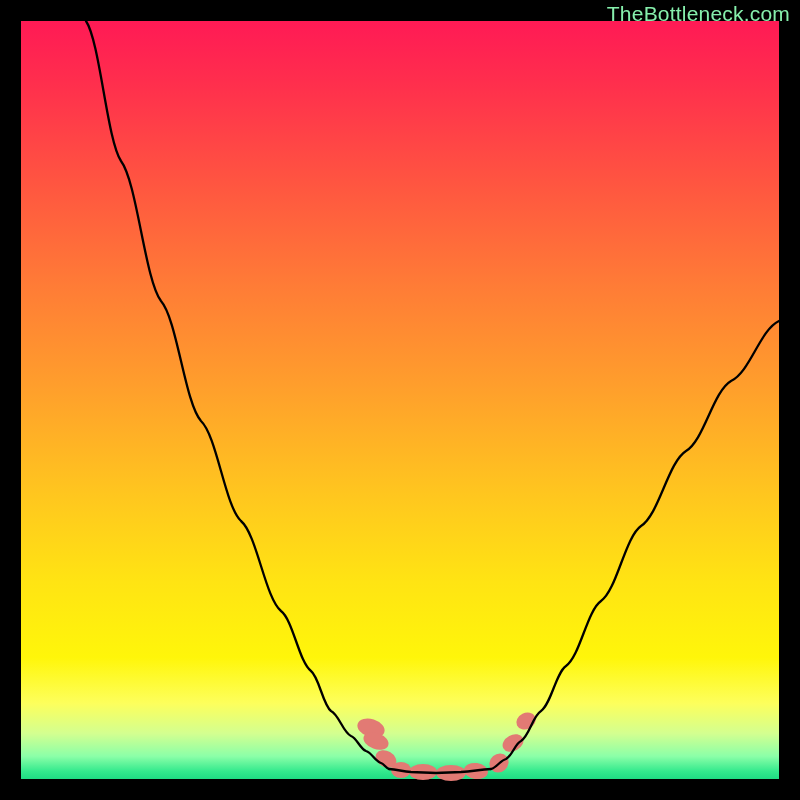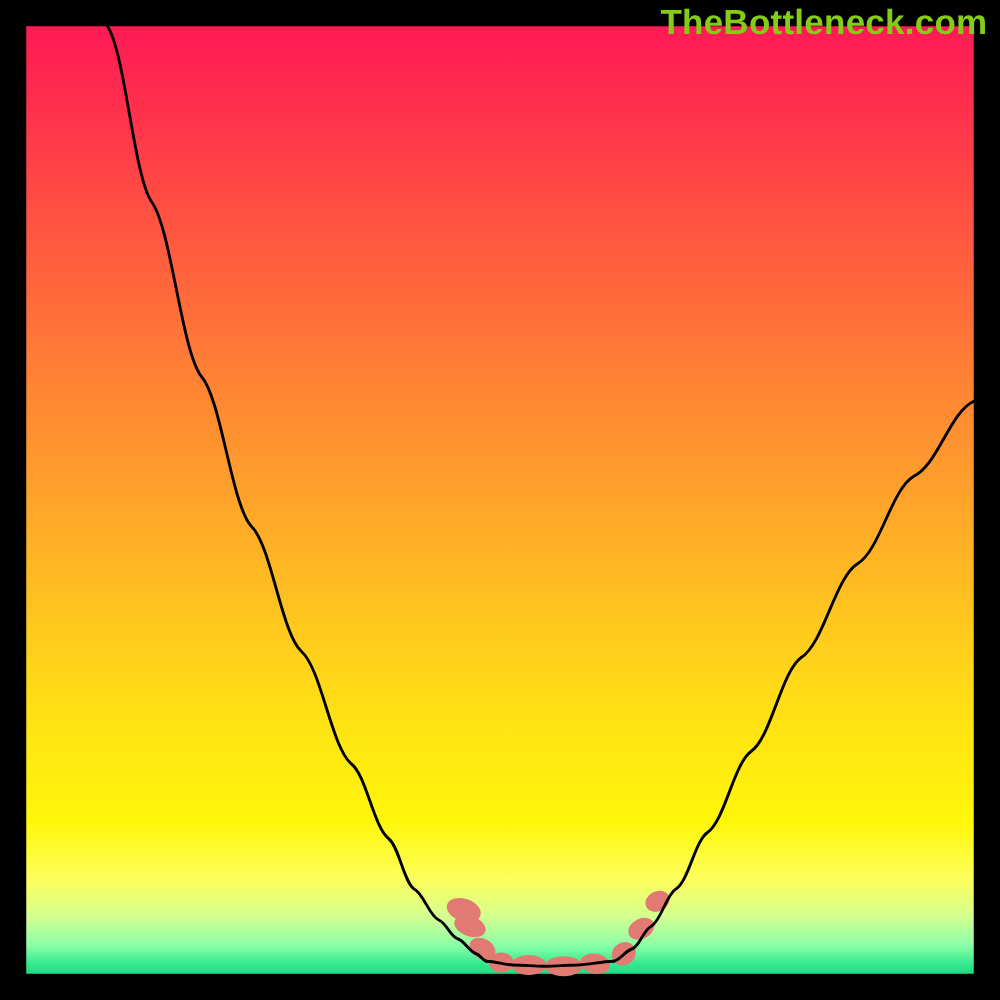--- a/index.html
+++ b/index.html
@@ -31,23 +31,23 @@
       #d3ff90 94%,
       #8bffa8 97%,
       #33e98d 99%,
       #1fdc83 100%
     );
   }
   .watermark {
     position: absolute;
     top: 2px;
     right: 10px;
-    color: #84cc16;
-    font-size: 28px;
-    font-weight: 700;
+    color: #86efac;
+    font-size: 21px;
+    font-weight: 400;
     letter-spacing: 0.2px;
     user-select: none;
   }
   svg.curve {
     position: absolute;
     left: 0;
     top: 0;
     width: 758px;
     height: 758px;
     overflow: visible;

